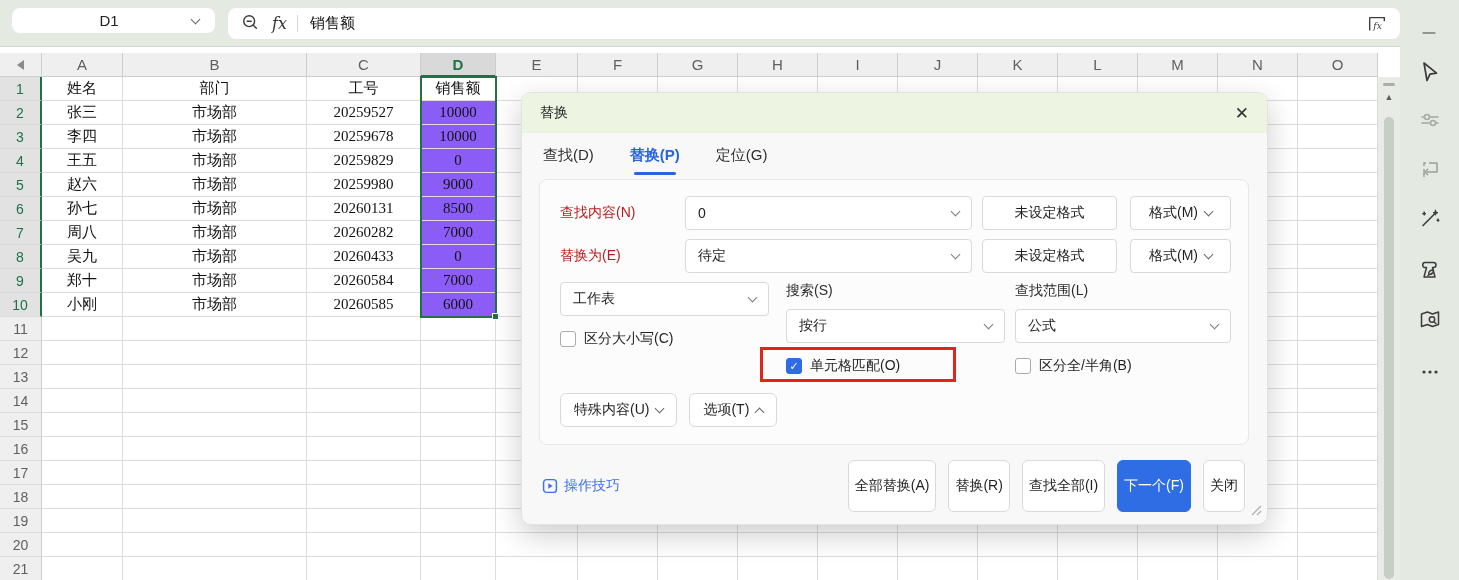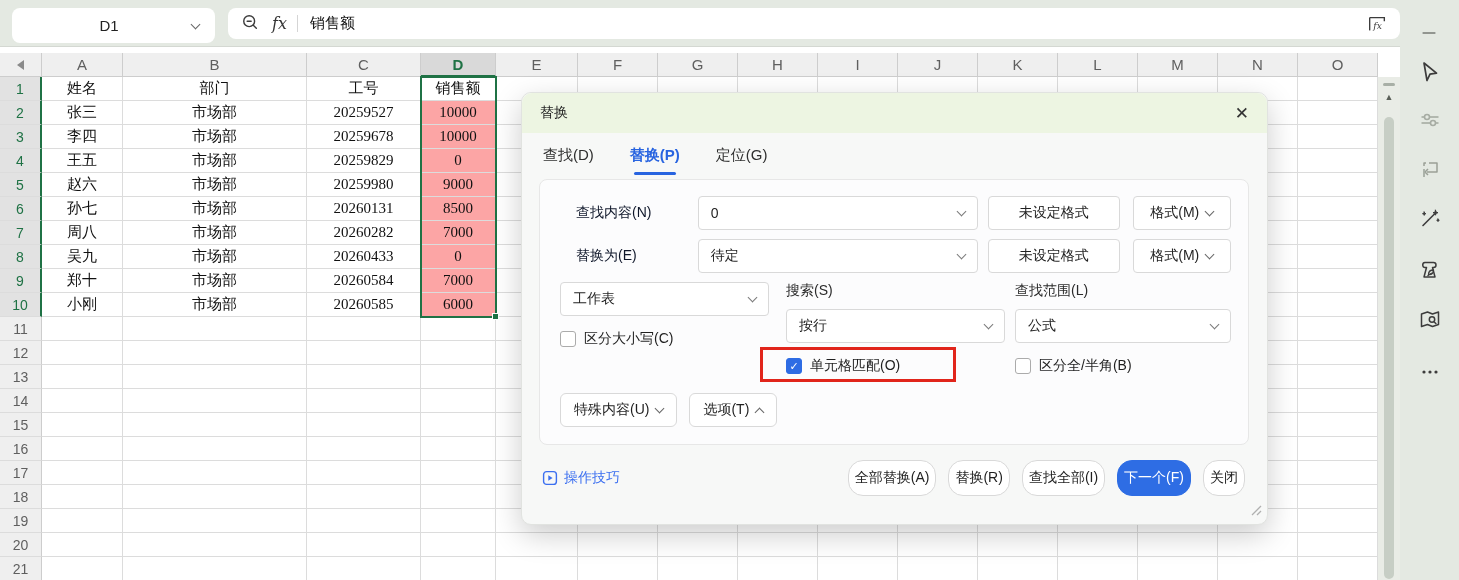--- a/index.html
+++ b/index.html
@@ -2,21 +2,21 @@
 <html><head>
 <meta charset="utf-8">
 <style>
   * { margin:0; padding:0; box-sizing:border-box; }
   html,body { width:1459px; height:580px; overflow:hidden;
     font-family:"Liberation Sans","DejaVu Sans",sans-serif; background:#e4e9e2; }
   .app { position:relative; width:1459px; height:580px; }
 
   
   .topbar { position:absolute; left:0; top:0; width:1400px; height:46px; }
-  .namebox { position:absolute; left:12px; top:8px; width:203px; height:35px;
+  .namebox { position:absolute; left:12px; top:8px; width:203px; height:25px;
     background:#fff; border-radius:8px; display:flex; align-items:center; font-size:15px; color:#222; }
   .namebox .nbval { flex:1; text-align:center; padding-left:14px; }
   .chev { display:inline-block; width:7px; height:7px; border-right:1.5px solid #666;
     border-bottom:1.5px solid #666; transform:rotate(45deg); margin-top:-3px; }
   .chev.up { transform:rotate(-135deg); margin-top:4px; }
   .namebox .chev { margin-right:16px; }
   .formulabar { position:absolute; left:228px; top:8px; width:1172px; height:31px;
     background:#fff; border-radius:8px; display:flex; align-items:center; padding:0 12px; }
   .fb-fx { font-family:"DejaVu Serif",serif; font-style:italic; font-size:16px; color:#333; margin:0 10px 0 12px; }
   .fb-div { width:1px; height:17px; background:#d5d5d5; margin-right:12px; }
@@ -32,21 +32,21 @@
     border-bottom:1px solid #cdcdcd; color:#5f5f5f; font-size:15px; }
   .hcell.corner { width:42px; justify-content:center; align-items:center; }
   .corner-tri { width:0; height:0; border-top:5px solid transparent; border-bottom:5px solid transparent;
     border-right:7px solid #8a8a8a; }
   .hcell.sel { background:#d9d9d9; color:#1f7245; border-bottom:2px solid #1f7245; font-weight:bold; }
   .rhead { width:42px; height:24px; background:#efefef; border-right:1px solid #cdcdcd;
     border-bottom:1px solid #dcdcdc; color:#5f5f5f; font-size:14px; }
   .rhead.sel { background:#e2e2e2; color:#1f7245; border-right:2px solid #1f7245; }
   .cell { height:24px; background:#fff; border-right:1px solid #dcdcdc; border-bottom:1px solid #dcdcdc;
     font-family:"Liberation Serif","DejaVu Serif",serif; font-size:15px; color:#111; }
-  .cell.tint { background:#fca5a5; }
+  .cell.tint { background:#8b5cf6; }
   .sel-overlay { position:absolute; left:420px; top:29px; width:77px; height:242px;
     border:2px solid #1f7245; pointer-events:none; }
   .fill-handle { position:absolute; right:-4px; bottom:-4px; width:7px; height:7px;
     background:#1f7245; border:1px solid #fff; }
   .vscroll { position:absolute; right:0; top:30px; bottom:0; width:22px; background:#e9ece6; }
   .vs-dash { width:12px; height:3px; border-radius:2px; background:#a8afa6; margin:6px auto 6px; }
   .vs-arrow { text-align:center; color:#5a5f58; font-size:9px; line-height:10px; }
   .vs-thumb { position:absolute; left:6px; top:40px; width:10px; height:462px;
     border-radius:6px; background:#c7cec5; }
 
@@ -62,21 +62,21 @@
     display:flex; align-items:center; padding:0 18px; font-size:14px; color:#1f1f1f; }
   .dlg-close { margin-left:auto; font-size:17px; color:#333; cursor:pointer; line-height:1; }
   .tabs { height:46px; display:flex; align-items:center; gap:36px; padding:0 21px; position:relative; }
   .tab { font-size:15px; color:#2f2f2f; position:relative; cursor:pointer; padding:10px 0 12px; }
   .tab.active { color:#2864e0; font-weight:bold; }
   .tab.active::after { content:""; position:absolute; left:50%; transform:translateX(-50%);
     bottom:2px; width:42px; height:3px; border-radius:2px; background:#2864e0; }
   .card { margin:0 18px 0 17px; background:#fcfcfd; border:1px solid #e7e7e7; border-radius:8px;
     padding:16px 17px 17px 20px; }
   .frow { display:flex; align-items:center; margin-bottom:9px; }
-  .flabel { width:125px; font-size:14px; color:#0f172a;margin-left:16px; }
+  .flabel { width:125px; font-size:14px; color:#b91c1c; }
   .combo { height:34px; background:#fff; border:1px solid #d9d9d9; border-radius:4px;
     display:flex; align-items:center; padding:0 12px; font-size:14px; color:#1f1f1f; cursor:pointer; }
   .combo .chev { margin-left:auto; border-color:#7a7a7a; }
   .combo.main { width:287px; }
   .wbtn { height:34px; background:#fff; border:1px solid #d9d9d9; border-radius:4px;
     display:flex; align-items:center; justify-content:center; gap:7px; font-size:14px; color:#1f1f1f; cursor:pointer; }
   .wbtn.fmt1 { width:135px; margin-left:10px; }
   .wbtn.fmt2 { width:101px; margin-left:13px; }
   .fcols { display:flex; margin-top:6px; }
   .fcol { display:flex; flex-direction:column; }
@@ -89,22 +89,22 @@
   .cb { width:16px; height:16px; background:#fff; border:1px solid #ababab; border-radius:3px; flex:none; cursor:pointer; }
   .cb.checked { background:#2e6ce4; border-color:#2e6ce4; display:flex; align-items:center;
     justify-content:center; color:#fff; font-size:11px; font-weight:bold; }
   .redbox { position:absolute; left:-26px; top:-9px; width:196px; height:35px;
     border:3px solid #e1251b; pointer-events:none; }
   .optrow { display:flex; gap:12px; margin-top:17px; }
   .optrow .wbtn { border-radius:6px; padding:12px 13px; }
   .footer { display:flex; align-items:center; padding:0 22px 0 20px; margin-top:15px; }
   .tips { display:flex; align-items:center; gap:6px; color:#3b6ff0; font-size:14px; cursor:pointer; }
   .fbtns { margin-left:auto; display:flex; gap:12px; }
-  .fbtn { height:36px; padding:0 6px; background:#fff; border:1px solid #d9d9d9;
-    border-radius:15px; font-size:14px; color:#1f1f1f; cursor:pointer;
+  .fbtn { height:52px; padding:0 6px; background:#fff; border:1px solid #d9d9d9;
+    border-radius:6px; font-size:14px; color:#1f1f1f; cursor:pointer;
     font-family:"Liberation Sans","DejaVu Sans",sans-serif; }
   .fbtn.primary { background:#2e6de4; border-color:#2e6de4; color:#fff; }
   .resize { position:absolute; right:5px; bottom:4px; }
 </style>
 </head>
 <body>
 
 <div class="app">
 
   <div class="topbar">

